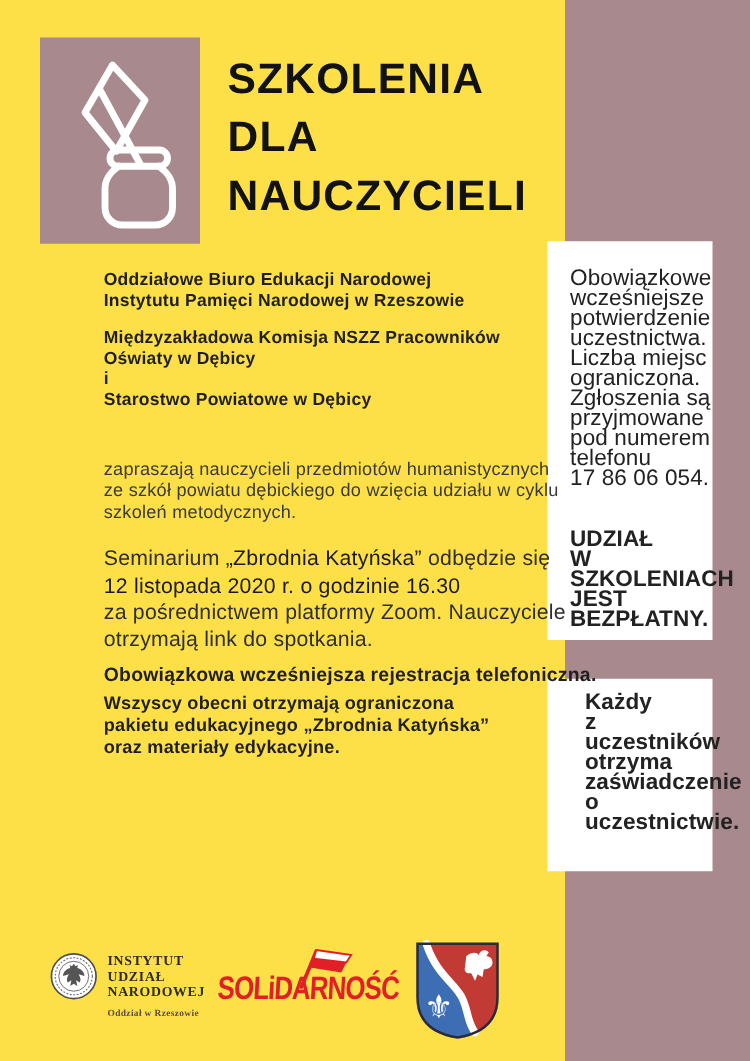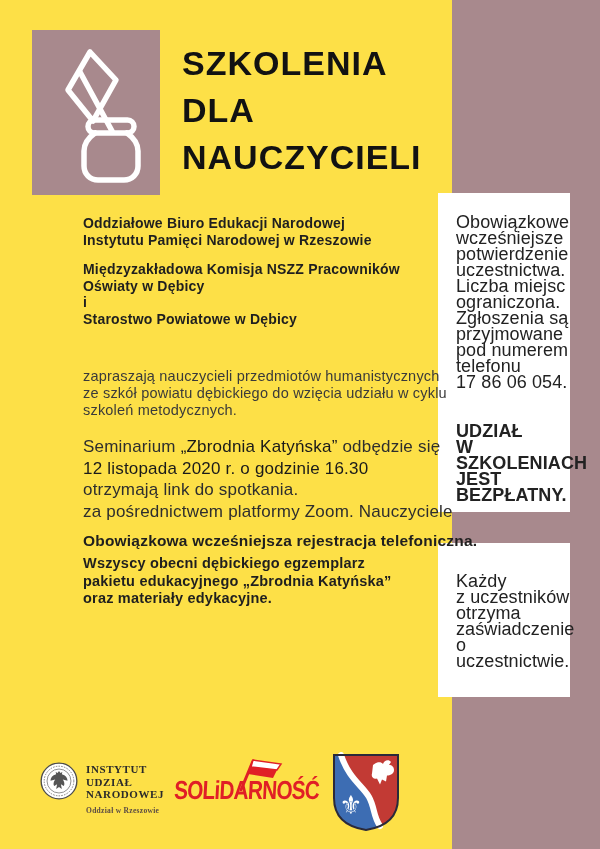--- a/index.html
+++ b/index.html
@@ -27,21 +27,21 @@
   .seminar{top:436px;font-size:17px;font-weight:normal;line-height:21.5px;color:#2e2e2e;}
   .seminar .b{color:#1a1a1a;}
   .reg{top:532px;font-size:15.5px;font-weight:bold;}
   .materials{top:555px;font-size:14.5px;font-weight:bold;line-height:17.5px;}
 
   
   .sb{position:absolute;left:456px;width:120px;font-size:18px;line-height:16px;
       color:#222;z-index:3;letter-spacing:0.1px;}
   .sb1{top:214px;font-weight:normal;}
   .sb2{top:423px;font-weight:bold;}
-  .sb3{top:573px;font-weight:normal;}
+  .sb3{top:553px;font-weight:bold;margin-left:12px;}
 
   
   .ipn-seal{position:absolute;left:40px;top:762px;width:38px;height:38px;z-index:3;}
   .ipn-text{position:absolute;left:86px;top:763px;z-index:3;font-family:"Liberation Serif",serif;
             color:#2b2b2b;font-size:11px;font-weight:bold;line-height:12.5px;letter-spacing:0.6px;}
   .ipn-sub{font-size:7.5px;font-weight:bold;color:#5a4a44;margin-top:4px;letter-spacing:0.3px;}
   .solid{position:absolute;left:175px;top:757px;width:150px;height:60px;z-index:3;}
   .solid-flag{position:absolute;left:52px;top:0;}
   .solid-text{position:absolute;left:0;top:18px;display:inline-block;color:#e01f26;
               font-weight:900;font-size:26px;letter-spacing:-1px;white-space:nowrap;
@@ -89,28 +89,28 @@
     <div>zapraszają nauczycieli przedmiotów humanistycznych</div>
     <div>ze szkół powiatu dębickiego do wzięcia udziału w cyklu</div>
     <div>szkoleń metodycznych.</div>
   </div>
 
   <div class="tb seminar">
     <div>
       <span>Seminarium </span><span class="b">„Zbrodnia Katyńska”</span><span> odbędzie się</span>
     </div>
     <div class="b">12 listopada 2020 r. o godzinie 16.30</div>
+    <div>za pośrednictwem platformy Zoom. Nauczyciele</div>
     <div>otrzymają link do spotkania.</div>
-    <div>za pośrednictwem platformy Zoom. Nauczyciele</div>
   </div>
 
   <div class="tb reg">Obowiązkowa wcześniejsza rejestracja telefoniczna.</div>
 
   <div class="tb materials">
-    <div>Wszyscy obecni dębickiego egzemplarz</div>
+    <div>Wszyscy obecni otrzymają ograniczona</div>
     <div>pakietu edukacyjnego „Zbrodnia Katyńska”</div>
     <div>oraz materiały edykacyjne.</div>
   </div>
 
   <div class="sb sb1">
     <div>Obowiązkowe</div>
     <div class="b">wcześniejsze</div>
     <div class="b">potwierdzenie</div>
     <div>uczestnictwa.</div>
     <div class="b">Liczba miejsc</div>

